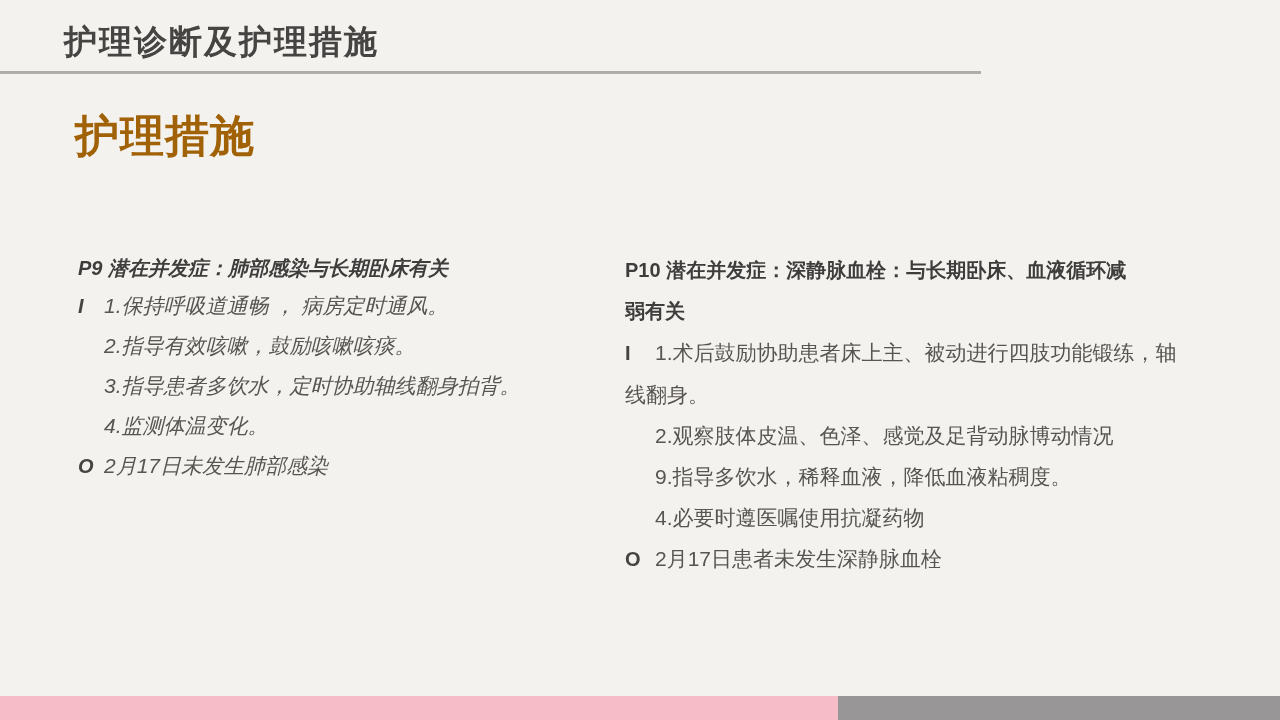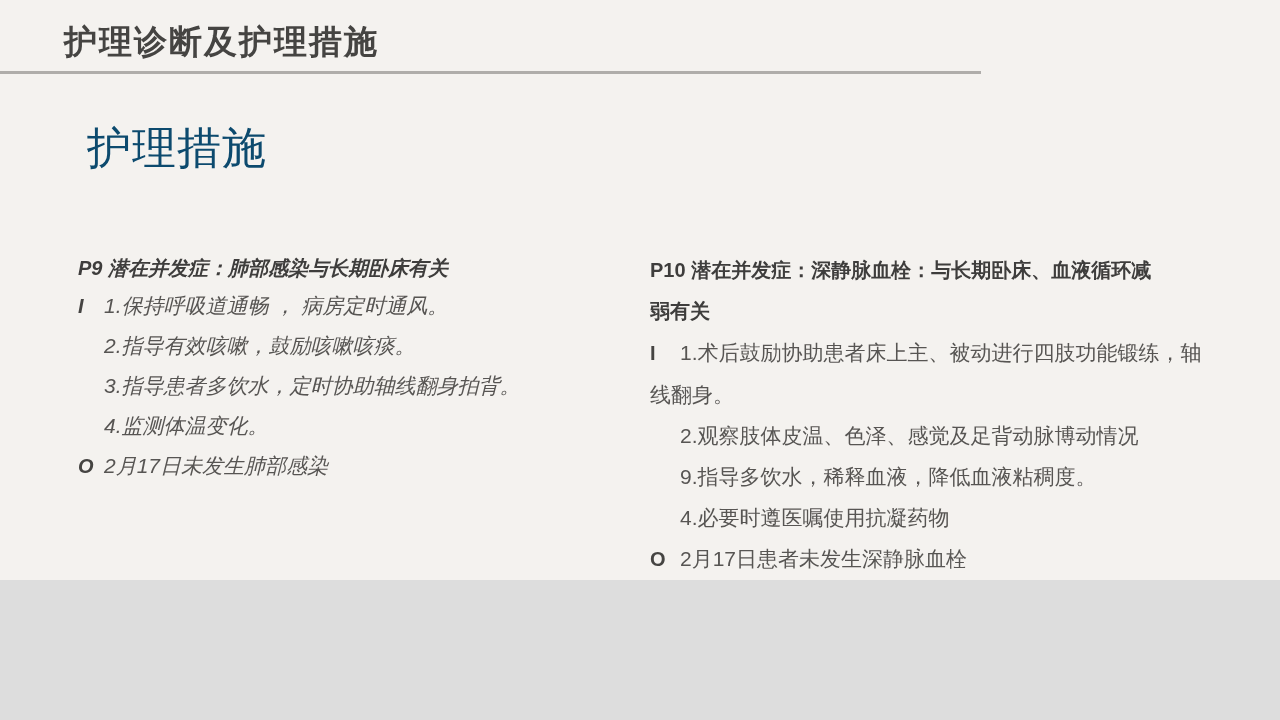--- a/index.html
+++ b/index.html
@@ -1,19 +1,19 @@
 <!DOCTYPE html>
 <html><head>
 <meta charset="utf-8">
 <style>
   html, body { margin: 0; padding: 0; background: #ddd; }
   .slide {
     position: relative;
     width: 1280px;
-    height: 580px;
+    height: 720px;
     background: #F4F2EF;
     font-family: "Liberation Sans", "DejaVu Sans", sans-serif;
     overflow: hidden;
   }
   .slide-title {
     position: absolute;
     left: 64px;
     top: 22px;
     margin: 0;
     font-size: 33px;
@@ -27,30 +27,30 @@
     left: 0;
     top: 71px;
     width: 981px;
     height: 3px;
     background: #AFADAA;
   }
   .section-heading {
     position: absolute;
     left: 75px;
     top: 108px;
-    margin: 12px;
+    margin: 0;
     font-size: 44px;
     line-height: 56px;
-    font-weight: 400;
+    font-weight: 700;
     letter-spacing: 1px;
-    color: #0c4a6e;
+    color: #a16207;
   }
   .col { position: absolute; top: 250px; }
   .col-left  { left: 78px;  width: 470px; font-style: italic; }
-  .col-right { left: 650px; width: 552px; }
+  .col-right { left: 625px; width: 552px; }
   .col-header {
     margin: 0;
     font-size: 20px;
     font-weight: bold;
     color: #3E3D3C;
   }
   .col-left  .col-header { line-height: 36px; }
   .col-right .col-header { line-height: 41px; width: 514px; }
   .item {
     font-size: 21px;

